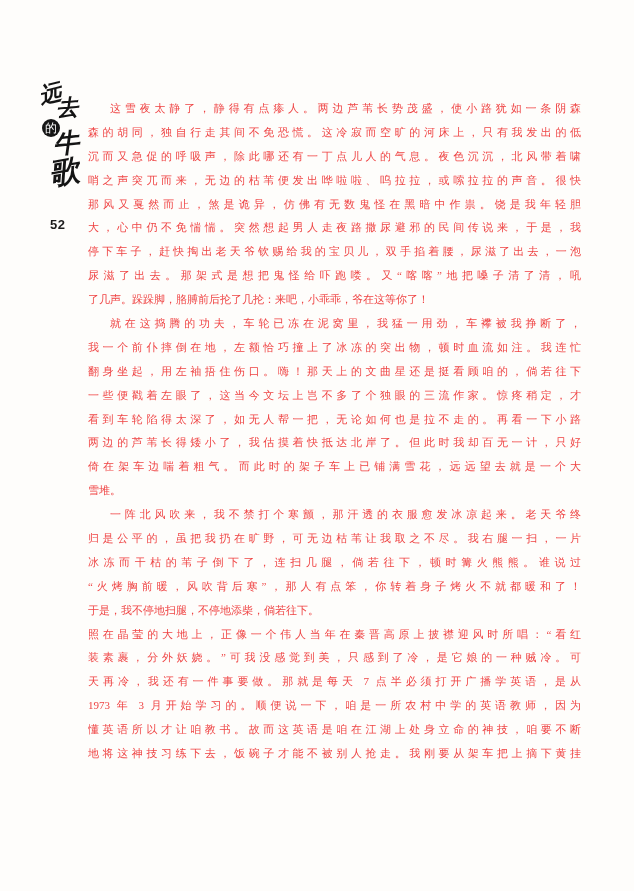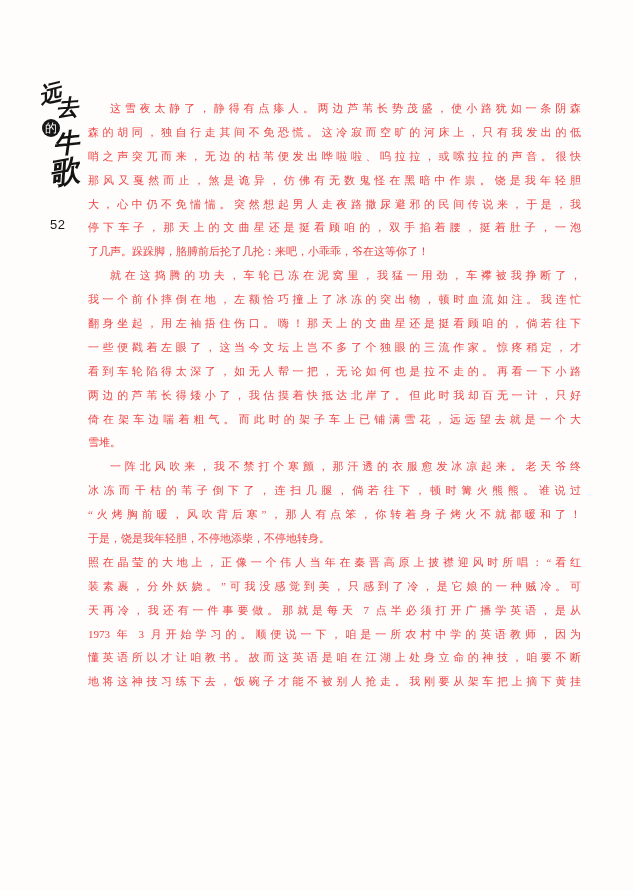--- a/index.html
+++ b/index.html
@@ -40,21 +40,21 @@
     font-weight: 400; font-style: normal;
   }
   .lc3 { left: 15px; top: 47px; font-size: 26px; transform: rotate(-6deg); }
   .lc4 { left: 11px; top: 73px; font-size: 30px; transform: rotate(-10deg); }
   
   .pagenum {
     position: absolute;
     left: 50px; top: 217px;
     font-family: "Liberation Sans", "DejaVu Sans", sans-serif;
     font-size: 13px;
-    font-weight: 400;
+    font-weight: 700;
     letter-spacing: 0.5px;
     color: #1d1d1d;
   }
   
   .text {
     position: absolute;
     left: 88px; top: 97px;
     width: 493px;
     font-size: 11px;
     color: #ef4444;
@@ -85,43 +85,46 @@
     <span class="lc lc4">歌</span>
   </div>
 
   <div class="pagenum">52</div>
 
   <div class="text">
 
     <p>
       <span class="line first">这雪夜太静了，静得有点瘆人。两边芦苇长势茂盛，使小路犹如一条阴森</span>
       <span class="line">森的胡同，独自行走其间不免恐慌。这冷寂而空旷的河床上，只有我发出的低</span>
+      <span class="line">沉而又急促的呼吸声，除此哪还有一丁点儿人的气息。夜色沉沉，北风带着啸</span>
       <span class="line">哨之声突兀而来，无边的枯苇便发出哗啦啦、呜拉拉，或嗦拉拉的声音。很快</span>
       <span class="line">那风又戛然而止，煞是诡异，仿佛有无数鬼怪在黑暗中作祟。饶是我年轻胆</span>
       <span class="line">大，心中仍不免惴惴。突然想起男人走夜路撒尿避邪的民间传说来，于是，我</span>
-      <span class="line">停下车子，那天上的文曲星还是挺看顾咱的，双手掐着腰，挺着肚子，一泡</span>
+      <span class="line">停下车子，赶快掏出老天爷钦赐给我的宝贝儿，双手掐着腰，尿滋了出去，一泡</span>
+      <span class="line">尿滋了出去。那架式是想把鬼怪给吓跑喽。又“喀喀”地把嗓子清了清，吼</span>
       <span class="line end">了几声。跺跺脚，胳膊前后抡了几抡：来吧，小乖乖，爷在这等你了！</span>
     </p>
 
     <p>
       <span class="line first">就在这捣腾的功夫，车轮已冻在泥窝里，我猛一用劲，车襻被我挣断了，</span>
       <span class="line">我一个前仆摔倒在地，左额恰巧撞上了冰冻的突出物，顿时血流如注。我连忙</span>
       <span class="line">翻身坐起，用左袖捂住伤口。嗨！那天上的文曲星还是挺看顾咱的，倘若往下</span>
       <span class="line">一些便戳着左眼了，这当今文坛上岂不多了个独眼的三流作家。惊疼稍定，才</span>
       <span class="line">看到车轮陷得太深了，如无人帮一把，无论如何也是拉不走的。再看一下小路</span>
       <span class="line">两边的芦苇长得矮小了，我估摸着快抵达北岸了。但此时我却百无一计，只好</span>
       <span class="line">倚在架车边喘着粗气。而此时的架子车上已铺满雪花，远远望去就是一个大</span>
       <span class="line end">雪堆。</span>
     </p>
 
     <p>
       <span class="line first">一阵北风吹来，我不禁打个寒颤，那汗透的衣服愈发冰凉起来。老天爷终</span>
+      <span class="line">归是公平的，虽把我扔在旷野，可无边枯苇让我取之不尽。我右腿一扫，一片</span>
       <span class="line">冰冻而干枯的苇子倒下了，连扫几腿，倘若往下，顿时篝火熊熊。谁说过</span>
       <span class="line">“火烤胸前暖，风吹背后寒”，那人有点笨，你转着身子烤火不就都暖和了！</span>
-      <span class="line end">于是，饶是我年轻胆，不停地添柴，不停地转身。</span>
+      <span class="line end">于是，我不停地扫腿，不停地添柴，倘若往下。</span>
     </p>
 
     <p>
       <span class="line">照在晶莹的大地上，正像一个伟人当年在秦晋高原上披襟迎风时所唱：“看红</span>
       <span class="line">装素裹，分外妖娆。”可我没感觉到美，只感到了冷，是它娘的一种贼冷。可</span>
       <span class="line">天再冷，我还有一件事要做。那就是每天 7 点半必须打开广播学英语，是从</span>
       <span class="line">1973 年 3 月开始学习的。顺便说一下，咱是一所农村中学的英语教师，因为</span>
       <span class="line">懂英语所以才让咱教书。故而这英语是咱在江湖上处身立命的神技，咱要不断</span>
       <span class="line">地将这神技习练下去，饭碗子才能不被别人抢走。我刚要从架车把上摘下黄挂</span>
     </p>

